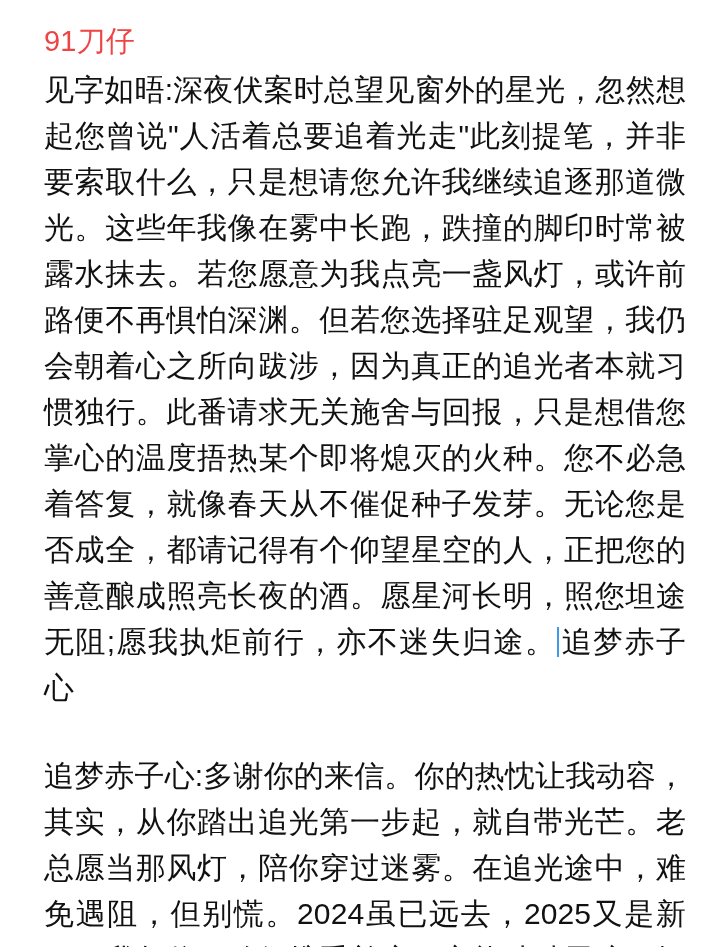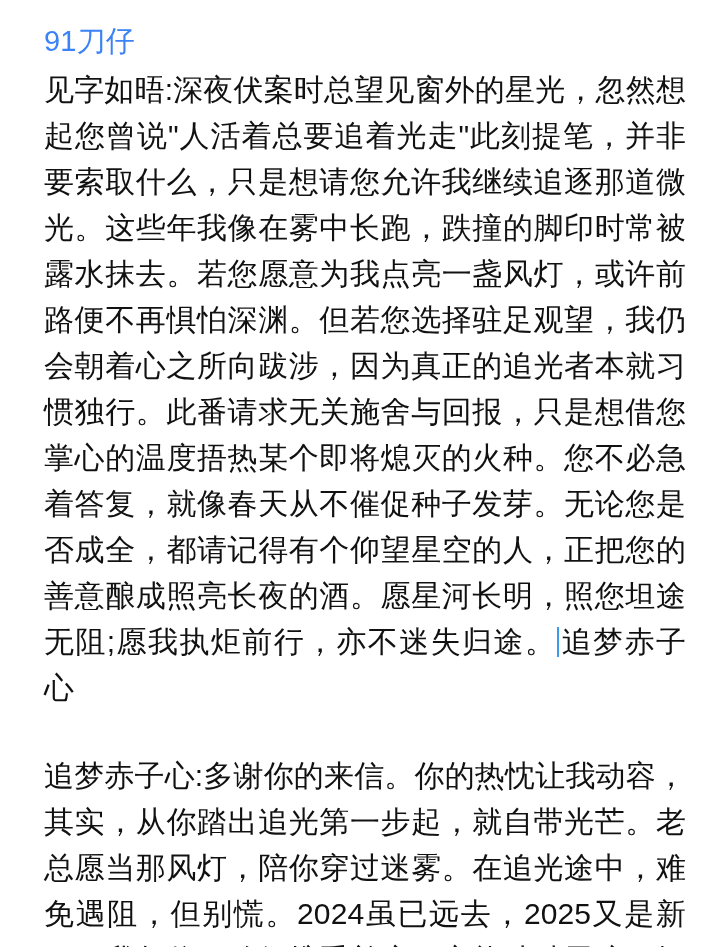--- a/index.html
+++ b/index.html
@@ -18,21 +18,21 @@
     width: 720px;
     height: 947px;
     box-sizing: border-box;
     padding: 22px 34px 0 44px;
     position: relative;
   }
   .author {
     font-size: 29px;
     line-height: 1.35;
     font-weight: 400;
-    color: #3b82f6;
+    color: #ef4444;
     letter-spacing: 0.2px;
     margin: 0 0 6px 0;
   }
   .body-text {
     font-size: 30px;
     line-height: 46px;
     color: #111111;
     letter-spacing: 0.1px;
     text-align: justify;
     text-justify: inter-character;

